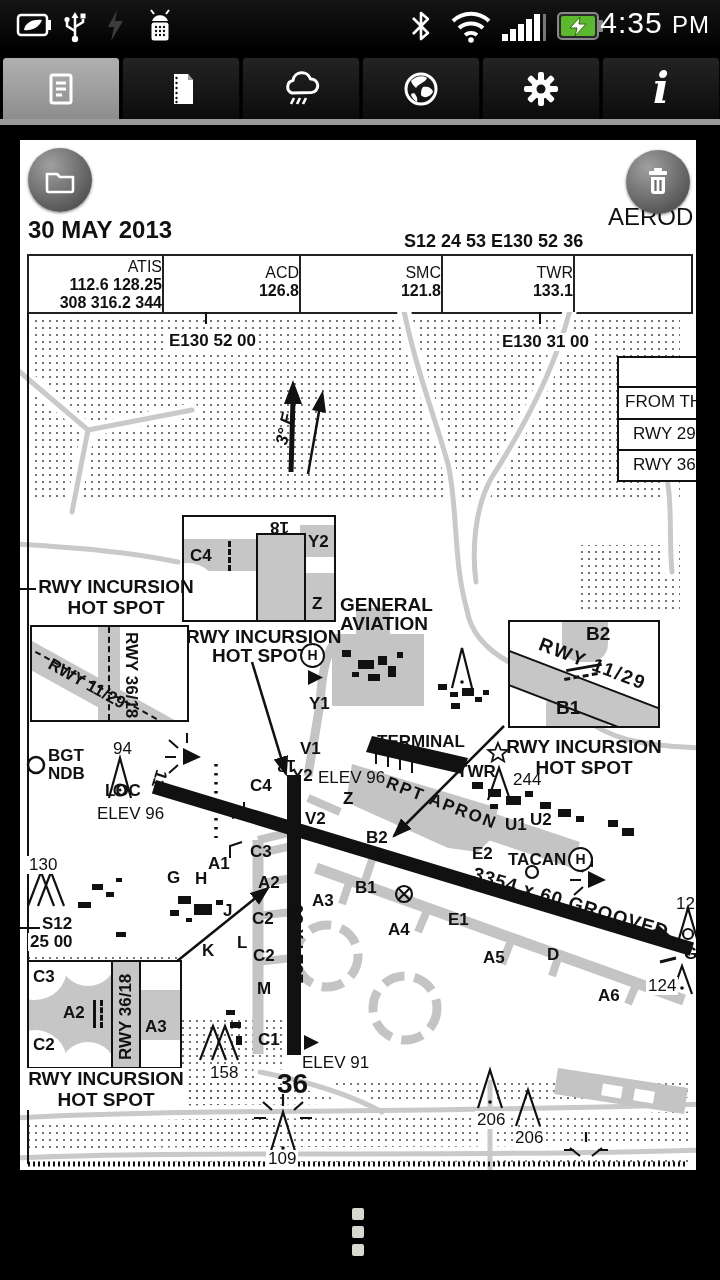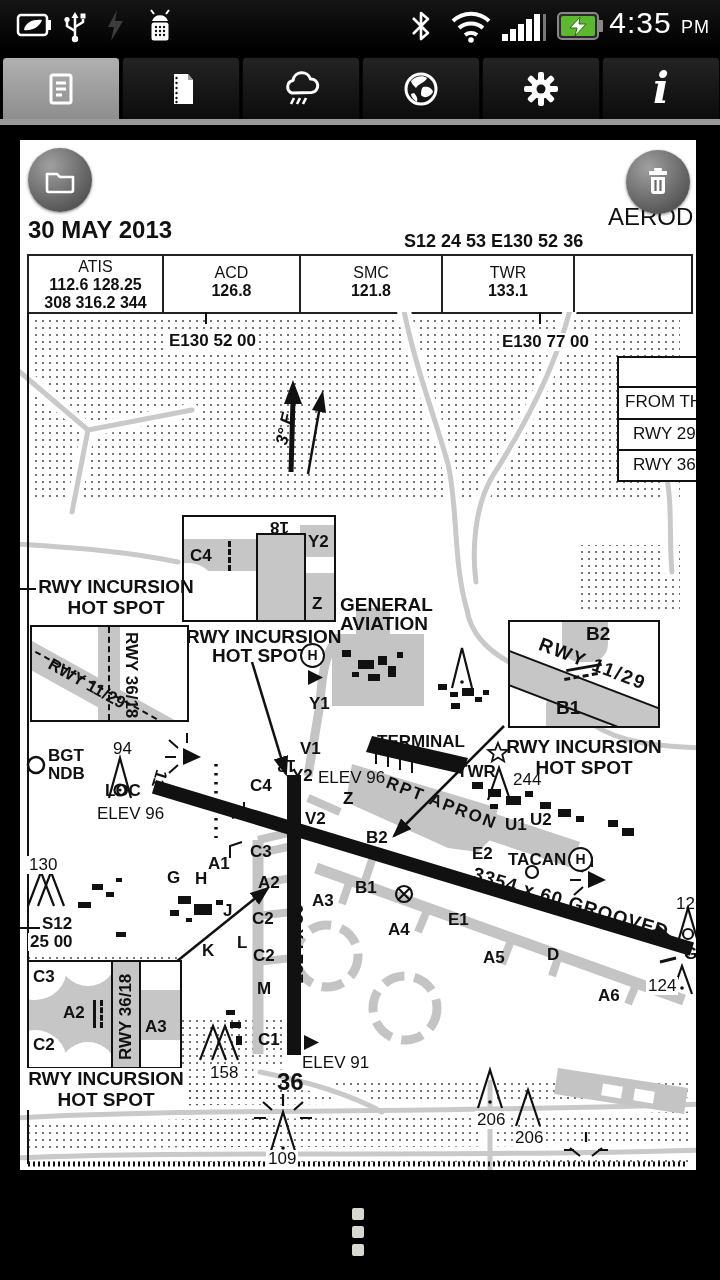--- a/index.html
+++ b/index.html
@@ -1,34 +1,34 @@
 <!DOCTYPE html>
 <html><head>
 <meta charset="utf-8">
 <style>
   html,body{margin:0;padding:0;background:#000;}
   body{width:720px;height:1280px;position:relative;overflow:hidden;font-family:"Liberation Sans",sans-serif;}
   
   .statusbar{position:absolute;left:0;top:0;width:720px;height:50px;background:linear-gradient(#151515,#000);}
   .sb-icon{position:absolute;top:8px;}
   .sb-time{position:absolute;right:10px;top:6px;color:#fff;font-size:30px;font-weight:400;letter-spacing:1px;}
-  .sb-ampm{font-size:18px;font-weight:400;}
+  .sb-ampm{font-size:24px;font-weight:400;}
   
   .tabbar{position:absolute;left:0;top:55px;width:720px;height:70px;background:#000;}
   .tab{position:absolute;top:2px;width:116px;height:62px;background:linear-gradient(#232323,#0b0b0b);border:1px solid #050505;border-radius:4px 4px 0 0;display:flex;align-items:center;justify-content:center;}
   .tab.sel{background:linear-gradient(#b0b0b0,#8d8d8d);}
   .tabstrip{position:absolute;left:0;top:64px;width:720px;height:6px;background:#9a9a9a;}
   .info-glyph{font-family:"DejaVu Serif",serif;font-style:italic;font-weight:700;font-size:42px;color:#fff;line-height:40px;}
   
   .chart{position:absolute;left:20px;top:140px;width:676px;height:1030px;background:#fff;overflow:hidden;color:#111;}
   .fab{position:absolute;width:64px;height:64px;border-radius:50%;background:radial-gradient(circle at 35% 28%,#a0a0a0,#565656 75%);display:flex;align-items:center;justify-content:center;box-shadow:0 1px 3px rgba(0,0,0,.5);}
   .hdr{position:absolute;white-space:nowrap;}
   
   .freq{position:absolute;left:7px;top:114px;width:662px;height:56px;display:flex;border:2px solid #222;}
-  .fcell{border-right:2px solid #222;text-align:center;font-size:16px;line-height:18px;padding-top:2px;}
+  .fcell{border-right:2px solid #222;text-align:right;font-size:16px;line-height:18px;padding-top:2px;}
   .fcell:last-child{border-right:none;}
   .ft{font-weight:400;}
   .fv{font-weight:700;}
   
   .map{position:absolute;left:0;top:172px;width:676px;height:858px;}
   .lbl{position:absolute;font-size:17px;font-weight:700;color:#111;line-height:1.05;white-space:nowrap;}
   .n{font-weight:400;}
   .bg19{font-size:19px;}
   .halo{background:#fff;padding:0 2px;}
   .r180{transform:rotate(180deg);}
@@ -403,21 +403,21 @@
     <span class="lbl" style="left:28px;top:435px">BGT</span>
     <span class="lbl" style="left:28px;top:453px">NDB</span>
     <span class="lbl n" style="left:93px;top:428px">94</span>
     <span class="lbl" style="left:85px;top:470px">LOC</span>
     <span class="lbl n" style="left:77px;top:493px">ELEV 96</span>
     <span class="lbl n halo" style="left:7px;top:544px">130</span>
     <span class="lbl halo" style="left:20px;top:603px">S12</span>
     <span class="lbl halo" style="left:8px;top:621px">25 00</span>
 
     <span class="lbl halo" style="left:147px;top:20px">E130 52 00</span>
-    <span class="lbl halo" style="left:480px;top:21px">E130 77 00</span>
+    <span class="lbl halo" style="left:480px;top:21px">E130 31 00</span>
     <span class="lbl" style="left:249px;top:108px;transform:rotate(-78deg);font-style:italic">3° E</span>
 
     <div style="position:absolute;left:597px;top:44px;width:120px;border:2px solid #111;background:#fff">
       <div style="height:28px;border-bottom:2px solid #111"></div>
       <div style="height:26px;border-bottom:2px solid #111;font-size:17px;padding:4px 0 0 6px">FROM TH</div>
       <div style="height:25px;border-bottom:2px solid #111;font-size:17px;padding:4px 0 0 14px">RWY 29</div>
       <div style="height:25px;font-size:17px;padding:4px 0 0 14px">RWY 36</div>
     </div>
 
     <span class="lbl" style="left:289px;top:383px">Y1</span>
@@ -461,21 +461,21 @@
     <span class="lbl" style="left:428px;top:599px">E1</span>
     <span class="lbl" style="left:368px;top:609px">A4</span>
     <span class="lbl" style="left:463px;top:637px">A5</span>
     <span class="lbl" style="left:527px;top:634px">D</span>
     <span class="lbl" style="left:578px;top:675px">A6</span>
     <span class="lbl n halo" style="left:626px;top:665px">124</span>
     <span class="lbl n" style="left:656px;top:583px">126</span>
     <span class="lbl" style="left:664px;top:633px">GR</span>
 
     <span class="lbl" style="left:238px;top:719px">C1</span>
-    <span class="lbl" style="left:257px;top:757px;font-size:24px">36</span>
+    <span class="lbl" style="left:257px;top:757px;font-size:28px">36</span>
     <span class="lbl n" style="left:282px;top:742px">ELEV 91</span>
     <span class="lbl n halo" style="left:188px;top:752px">158</span>
 
     <span class="lbl n halo" style="left:455px;top:799px">206</span>
     <span class="lbl n halo" style="left:493px;top:817px">206</span>
     <span class="lbl n halo" style="left:246px;top:838px">109</span>
 
     <div class="inset" style="left:7px;top:648px;width:151px;height:105px">
       <div class="gry" style="left:0;top:0;width:82px;height:105px"></div>
       <div class="wht" style="left:-26px;top:-26px;width:64px;height:64px"></div>

